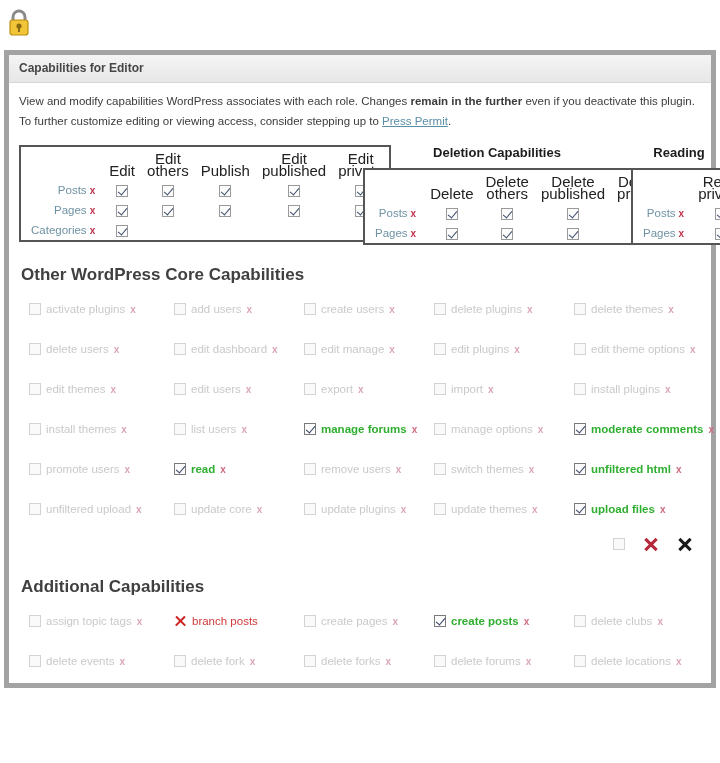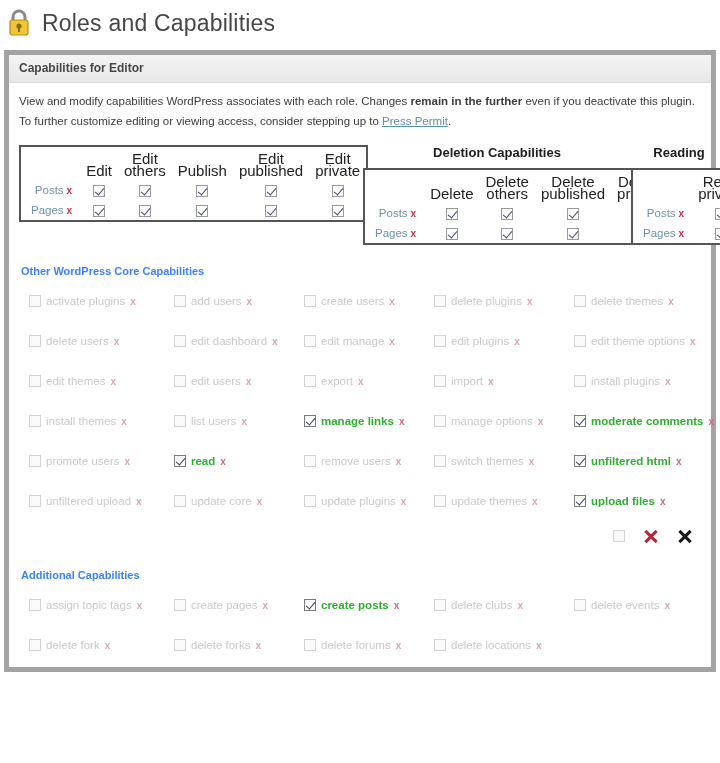--- a/index.html
+++ b/index.html
@@ -142,23 +142,23 @@
   }
   .cb.green-checked {
     border-color: #7a7a7a;
   }
   .cb.green-checked::after {
     border-color: #2f3f5e;
   }
 
   
   .section-title {
-    font-size: 11px;
-    font-weight: bold;
-    color: #3b82f6;
+    font-size: 17px;
+    font-weight: bold;
+    color: #404040;
     margin: 20px 0 4px 2px;
   }
 
   
   .cap-grid {
     display: grid;
     grid-template-columns: 145px 130px 130px 140px 170px;
     row-gap: 4px;
     margin-top: 6px;
     padding-left: 10px;
@@ -234,21 +234,20 @@
 
 <div class="page-header">
   <span>
     <svg class="lock-icon" viewBox="0 0 26 30">
       <path d="M7 13 V9 a6 6 0 0 1 12 0 v4" fill="none" stroke="#8a8a8a" stroke-width="3"></path>
       <rect x="4" y="12" width="18" height="15" rx="2.5" fill="#f2c438" stroke="#b98f14" stroke-width="1.2"></rect>
       <circle cx="13" cy="18" r="2.6" fill="#8a6a10"></circle>
       <rect x="12" y="19" width="2" height="5" fill="#8a6a10"></rect>
     </svg>
   </span>
-  <span class="page-title">Roles and Capabilities</span>
 </div>
 
 <div class="panel">
   <div class="panel-head">Capabilities for Editor</div>
 
   <div class="panel-body">
 
     <div class="intro-line">
       <span>View and modify capabilities WordPress associates with each role. Changes </span><b>remain in the further</b><span> even if you deactivate this plugin.</span>
     </div>
@@ -278,20 +277,28 @@
             <td class="cellbox"><span class="cb checked"></span></td>
           </tr>
           <tr>
             <td class="rowlabel"><span class="rl">Pages</span><span class="xmark">x</span></td>
             <td class="cellbox"><span class="cb checked"></span></td>
             <td class="cellbox"><span class="cb checked"></span></td>
             <td class="cellbox"><span class="cb checked"></span></td>
             <td class="cellbox"><span class="cb checked"></span></td>
             <td class="cellbox"><span class="cb checked"></span></td>
           </tr>
+          <tr>
+            <td class="rowlabel"><span class="rl">Categories</span><span class="xmark">x</span></td>
+            <td class="cellbox"><span class="cb checked"></span></td>
+            <td class="cellbox"></td>
+            <td class="cellbox"></td>
+            <td></td>
+                <td></td>
+          </tr>
         </tbody>
           </table>
       </div>
 
       <div class="tbl-wrap" style="width:268px;">
         <div class="tbl-title">Deletion Capabilities</div>
         <table class="cap-table" style="width:260px;">
           <tbody>
               <tr>
             <td style="width:62px;"></td>
@@ -422,21 +429,21 @@
           <span class="cap-label">install themes</span>
           <span class="cap-x">x</span>
         </div>
         <div class="cap-item">
           <span class="cb ghost"></span>
           <span class="cap-label">list users</span>
           <span class="cap-x">x</span>
         </div>
         <div class="cap-item on">
           <span class="cb checked green-checked"></span>
-          <span class="cap-label">manage links</span>
+          <span class="cap-label">manage forums</span>
           <span class="cap-x">x</span>
         </div>
         <div class="cap-item">
           <span class="cb ghost"></span>
           <span class="cap-label">manage options</span>
           <span class="cap-x">x</span>
         </div>
         <div class="cap-item on">
           <span class="cb checked green-checked"></span>
           <span class="cap-label">moderate comments</span>
@@ -500,20 +507,24 @@
       <span class="big-x black"></span>
     </div>
 
     <div class="section-title">Additional Capabilities</div>
     <div class="cap-grid" id="additional-grid">
         <div class="cap-item">
           <span class="cb ghost"></span>
           <span class="cap-label">assign topic tags</span>
           <span class="cap-x">x</span>
         </div>
+        <div class="cap-item denied">
+          <span class="xicon"></span>
+          <span class="cap-label">branch posts</span>
+        </div>
         <div class="cap-item">
           <span class="cb ghost"></span>
           <span class="cap-label">create pages</span>
           <span class="cap-x">x</span>
         </div>
         <div class="cap-item on">
           <span class="cb checked green-checked"></span>
           <span class="cap-label">create posts</span>
           <span class="cap-x">x</span>
         </div>

